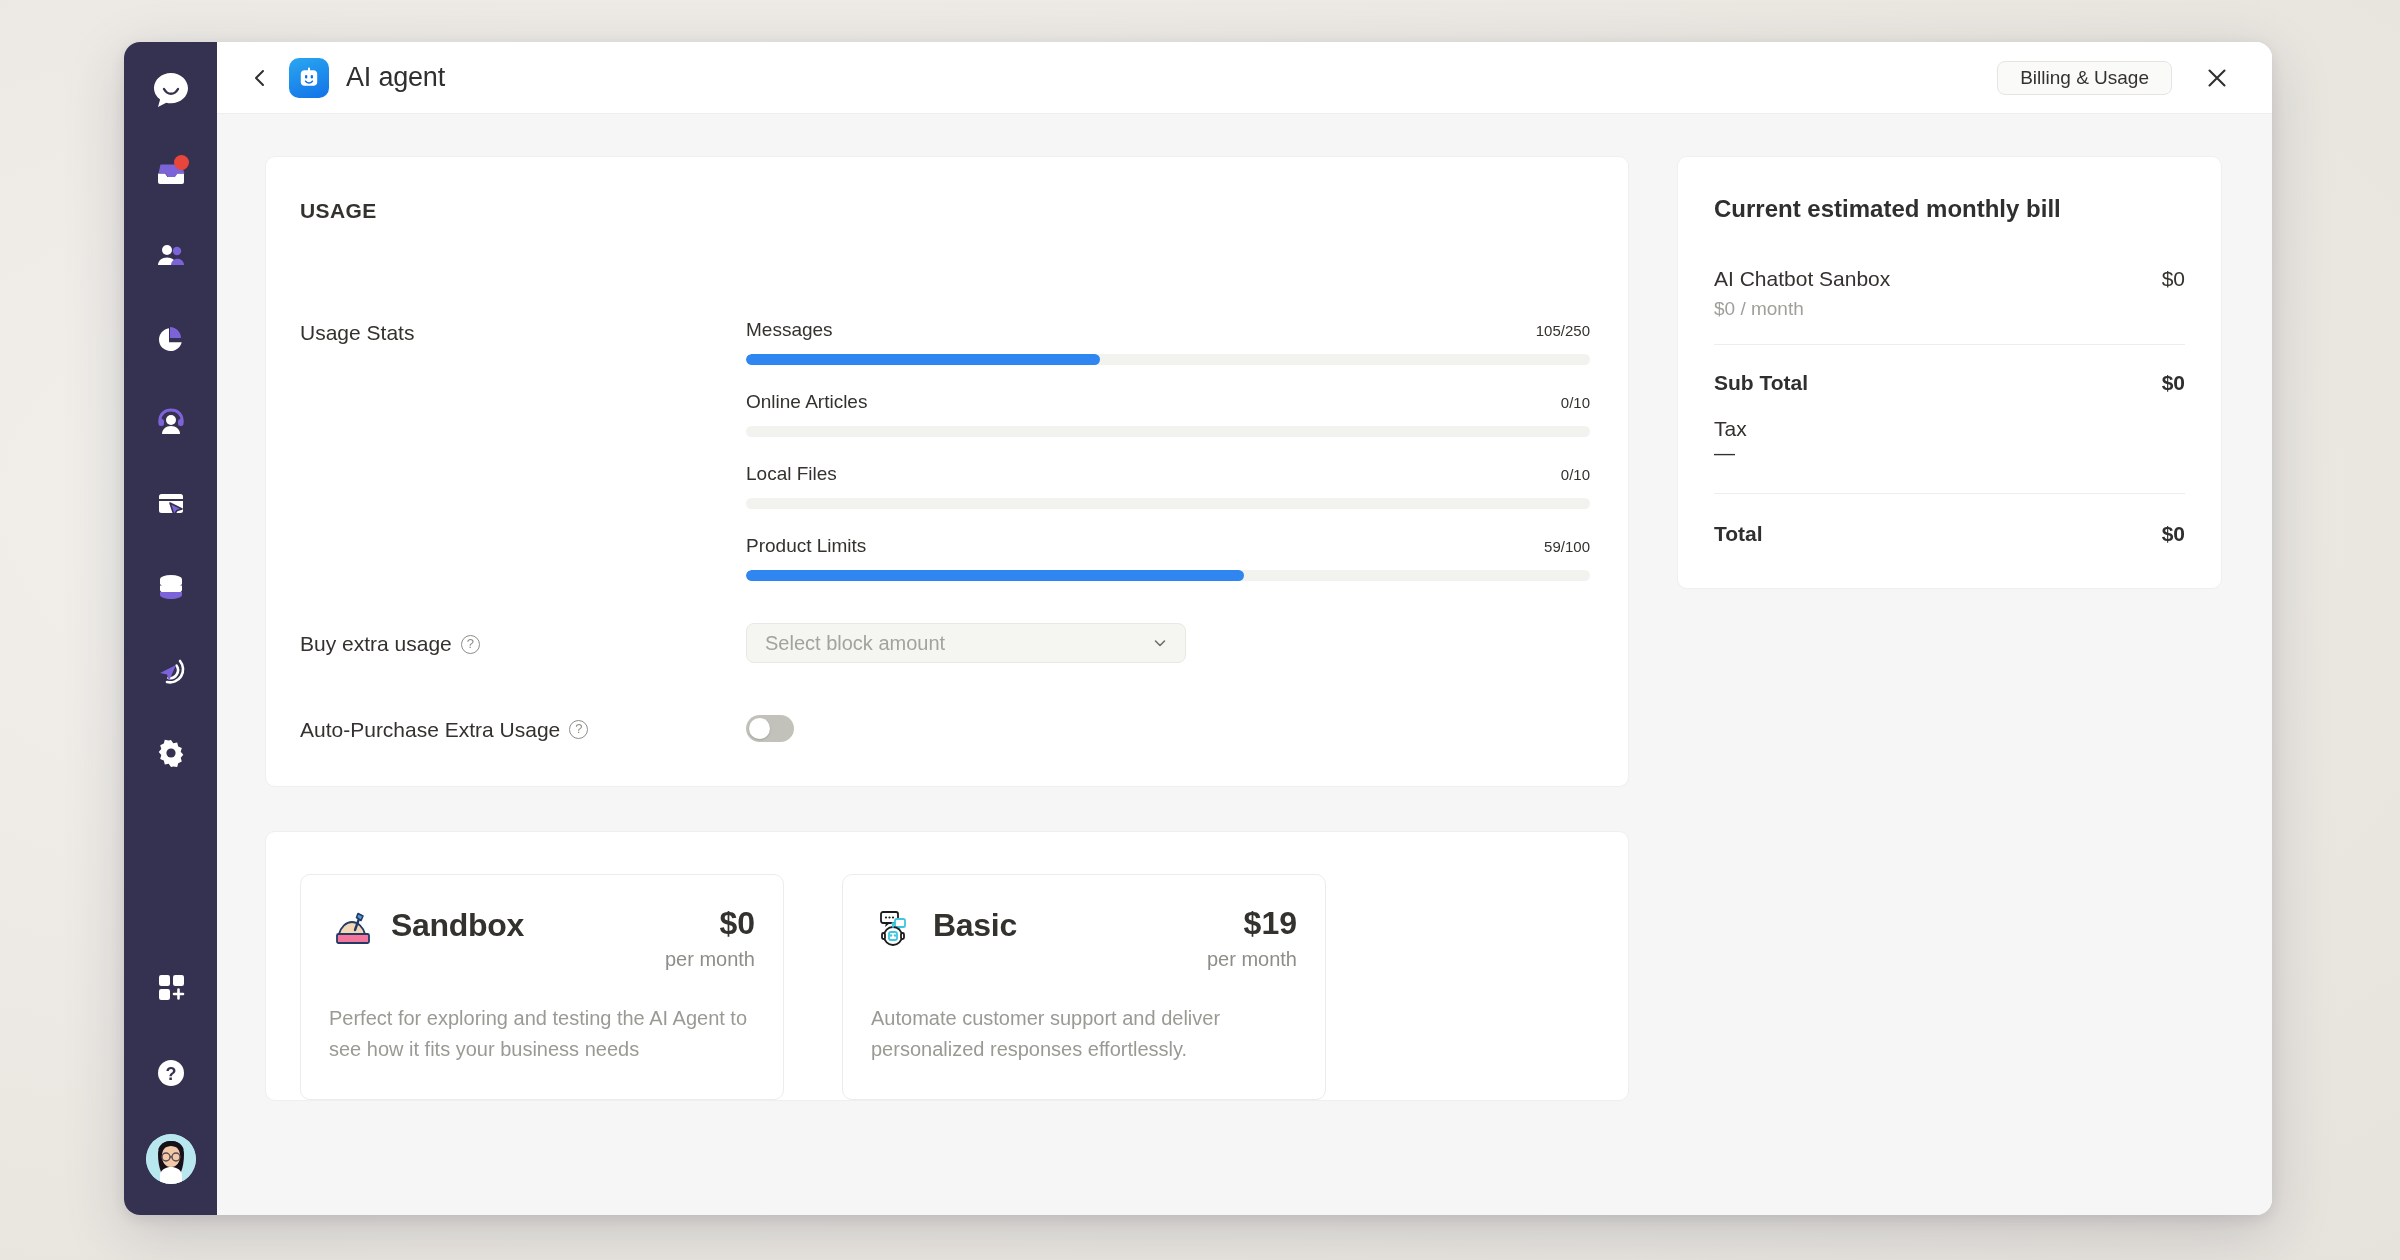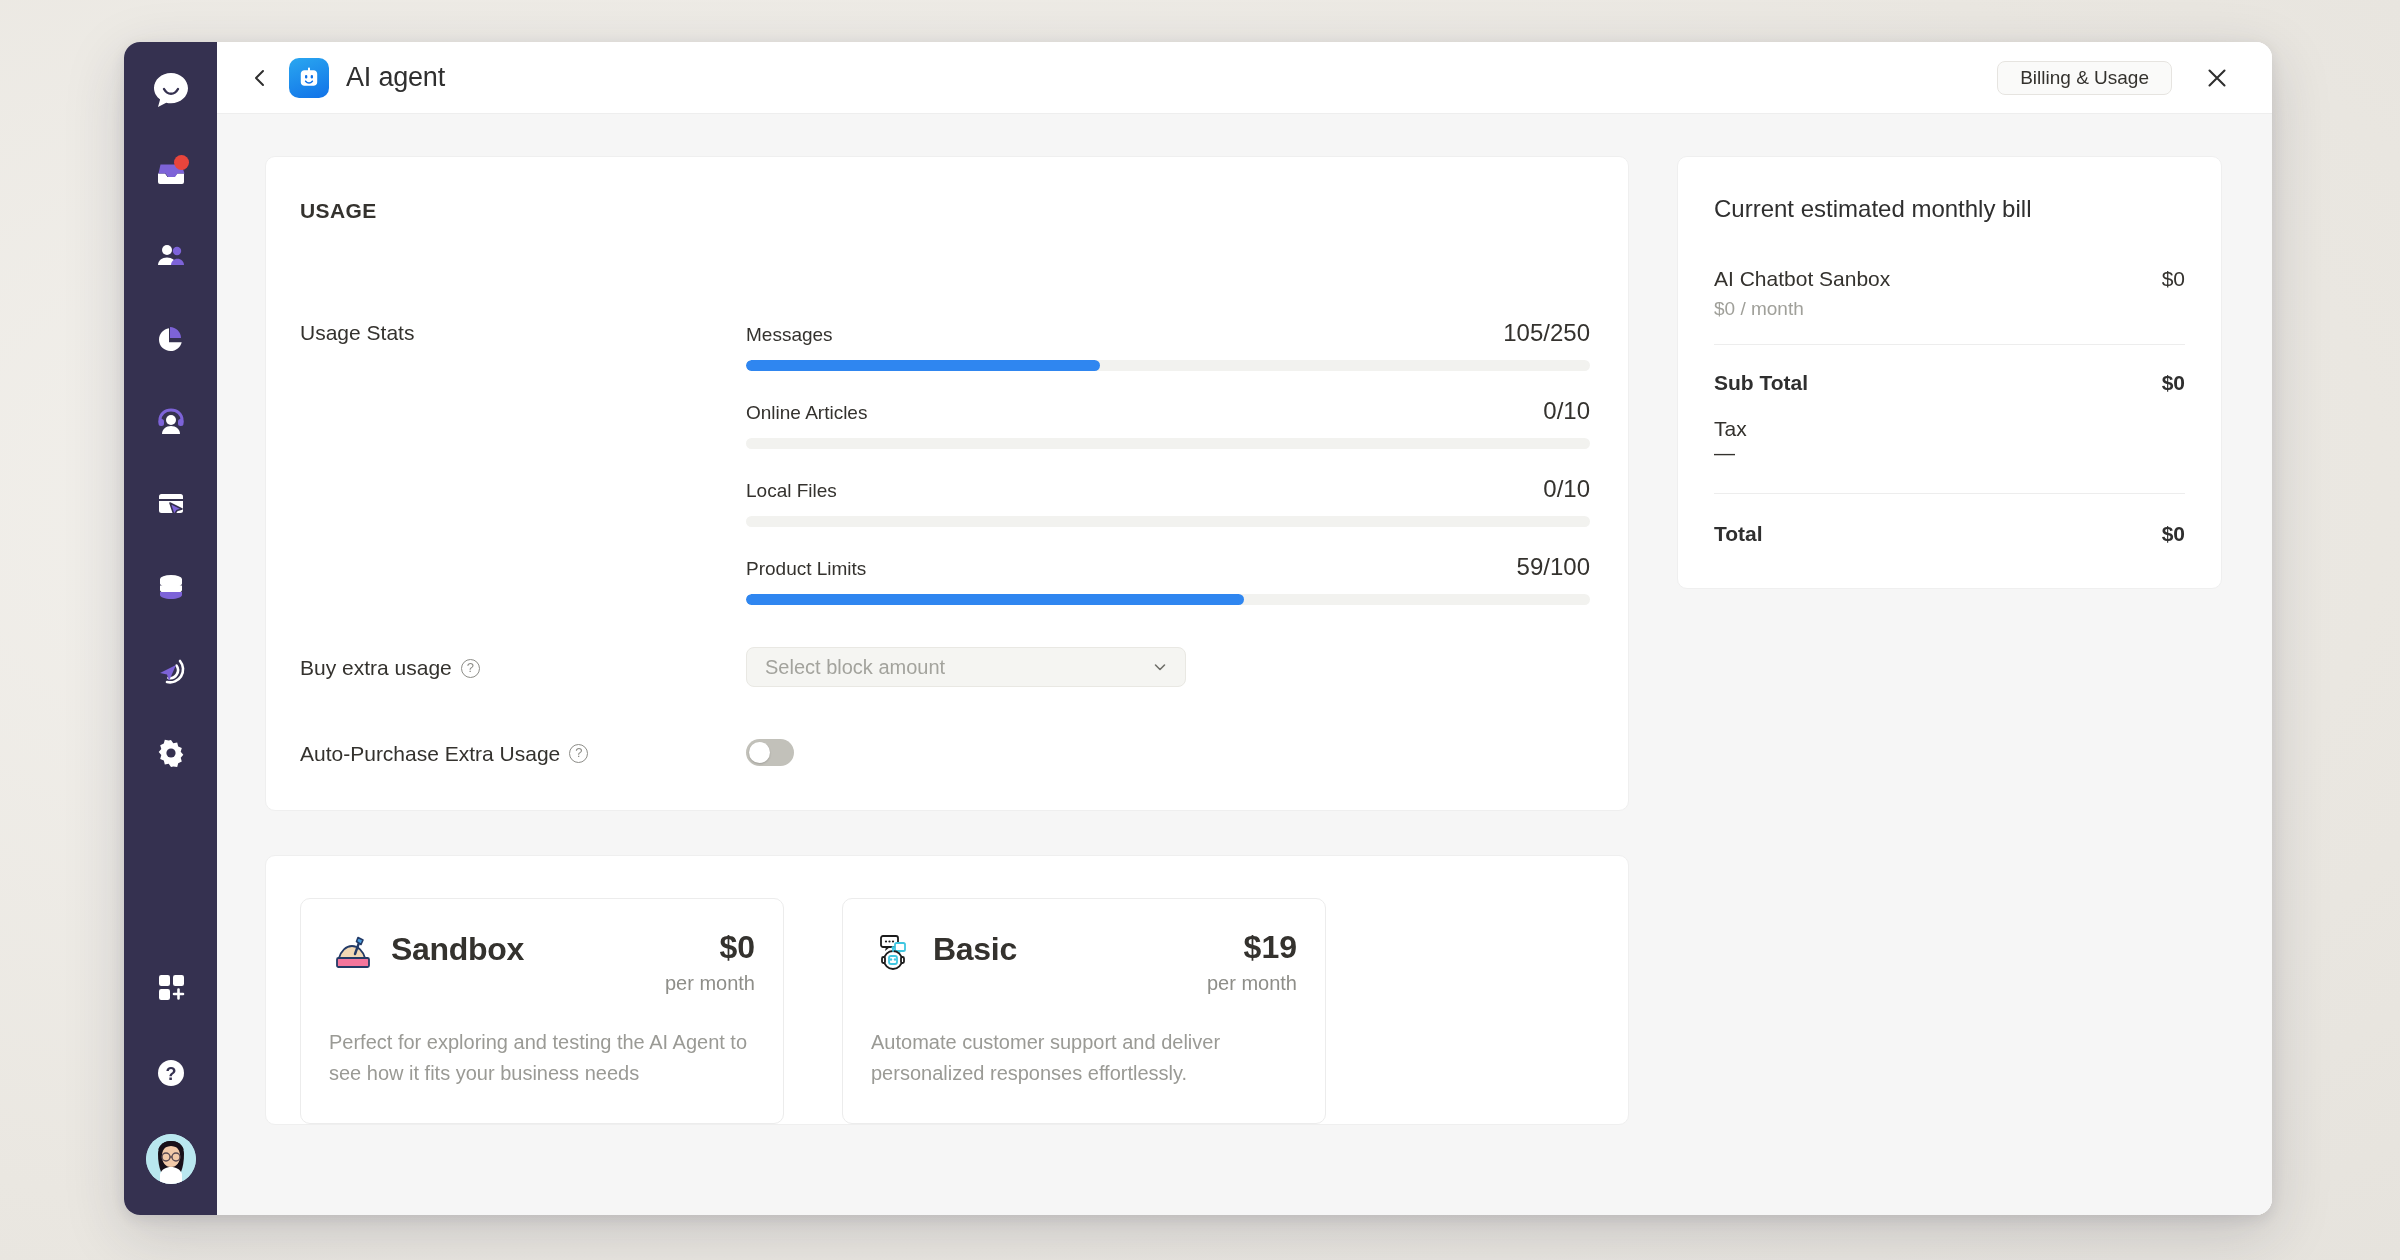--- a/index.html
+++ b/index.html
@@ -181,21 +181,21 @@
 
   .stat { margin-bottom: 26px; }
   .stat:last-child { margin-bottom: 0; }
   .stat-top {
     display: flex;
     justify-content: space-between;
     align-items: baseline;
     margin-bottom: 13px;
   }
   .stat-name { font-size: 19px; color: #34322e; }
-  .stat-value { font-size: 24px; color: #34322e; }
+  .stat-value { font-size: 15px; color: #34322e; }
   .bar-track {
     height: 11px;
     background: #f2f2ef;
     border-radius: 6px;
     overflow: hidden;
   }
   .bar-fill {
     height: 100%;
     background: #2f86f0;
     border-radius: 6px;
@@ -289,21 +289,21 @@
     margin-top: 32px;
     font-size: 20px;
     line-height: 1.55;
     color: #9a9a95;
   }
 
   
   .bill-card { padding: 38px 36px 42px 36px; }
   .bill-title {
     font-size: 24px;
-    font-weight: normal;
+    font-weight: bold;
     color: #2f2f2f;
     margin-bottom: 44px;
   }
   .bill-line {
     display: flex;
     justify-content: space-between;
     align-items: baseline;
   }
   .bill-item-name { font-size: 21px; color: #34322e; }
   .bill-item-amt { font-size: 21px; color: #34322e; }

